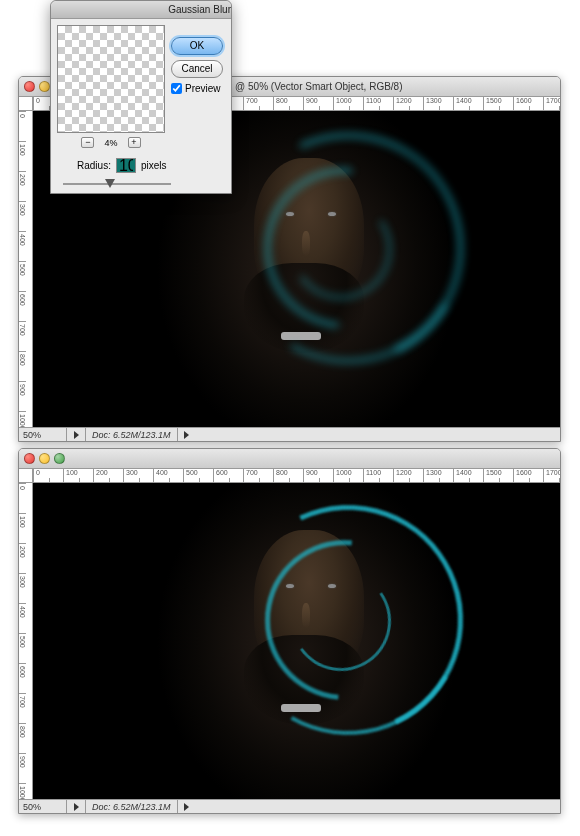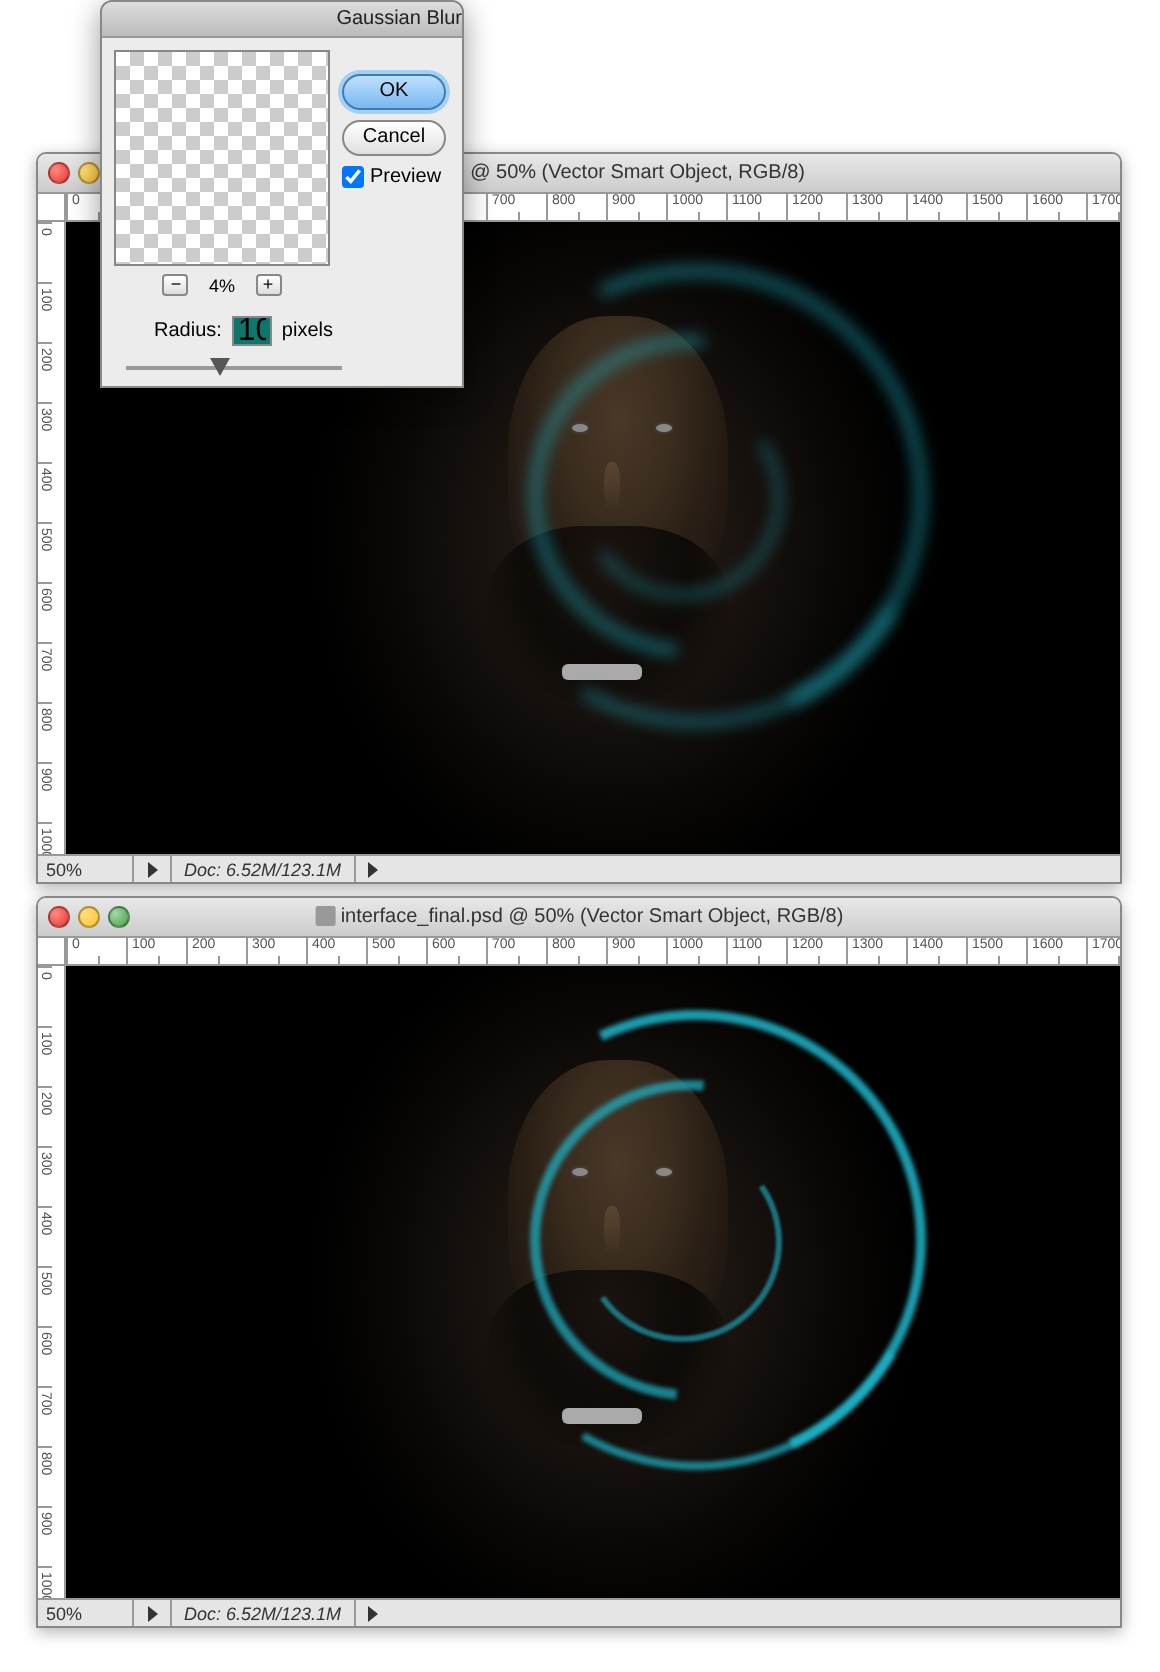--- a/index.html
+++ b/index.html
@@ -182,21 +182,20 @@
   </div>
 </div>
 
 <div class="doc-window win2">
   <div class="titlebar">
     <div class="traffic">
       <div class="traffic-btn tb-red"></div>
       <div class="traffic-btn tb-yellow"></div>
       <div class="traffic-btn tb-green"></div>
     </div>
-    <div class="title-text"><span class="proxy-icon"></span><span>interface_final.psd @ 50% (Vector Smart Object, RGB/8)</span></div>
   </div>
   <div class="ruler-corner"></div>
   <div class="ruler-h" id="rh2">
       <div class="tick">
         <span>0</span>
       </div>
       <div class="tick">
         <span>100</span>
       </div>
       <div class="tick">

